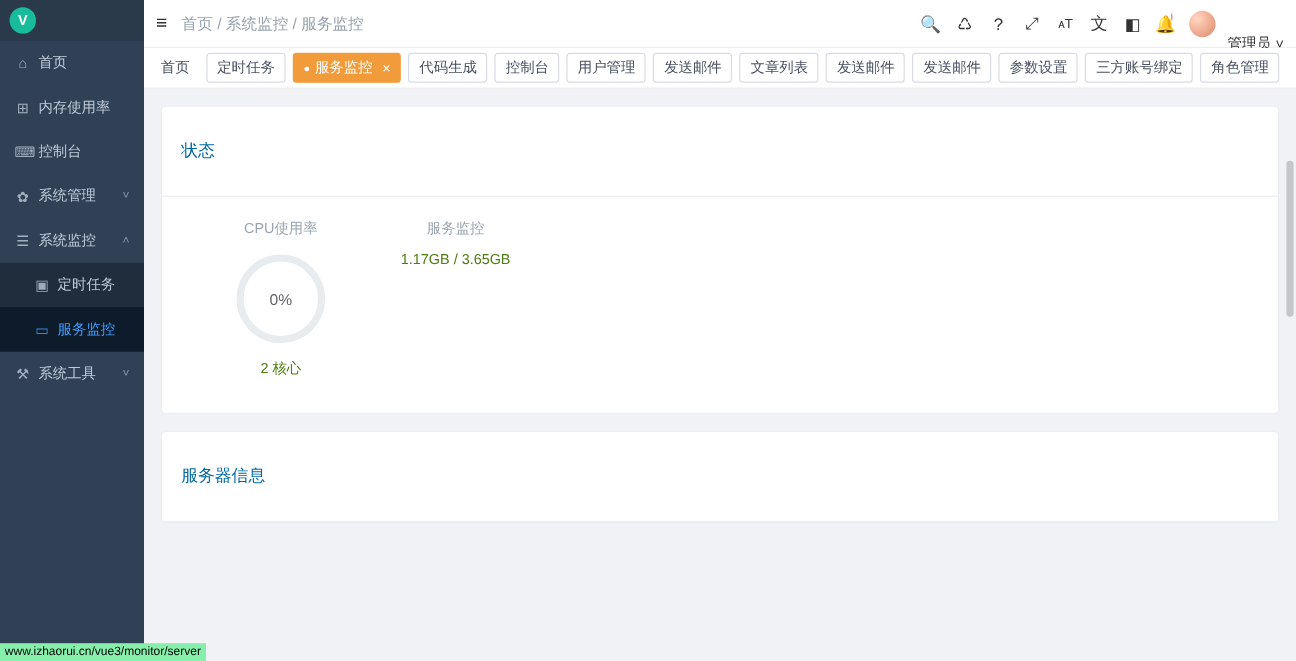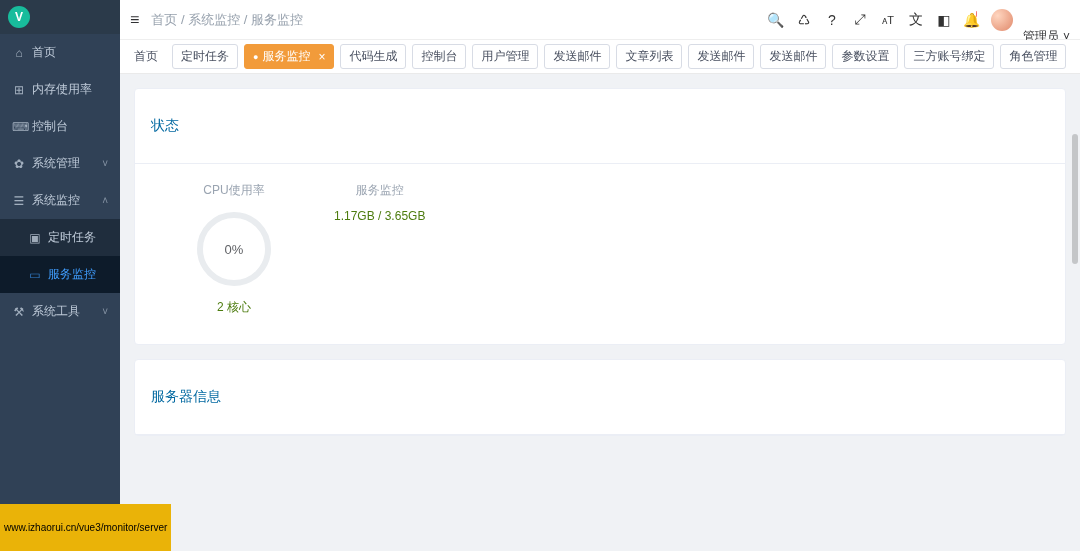--- a/index.html
+++ b/index.html
@@ -40,21 +40,21 @@
 
 .gauges { display: flex; gap: 60px; }
 .gauge { text-align: center; color: #9aa4b1; font-size: 12px; }
 .gauge .title { margin-bottom: 10px; }
 .ring { position: relative; width: 80px; height: 80px; margin: 0 auto 10px; }
 .ring svg { width: 80px; height: 80px; transform: rotate(-90deg); }
 .ring .bg { stroke: #e9ecef; }
 .ring .fg { stroke: #3984ff; stroke-linecap: round; }
 .ring .val { position: absolute; top: 0; left: 0; width: 80px; height: 80px; display: flex; align-items: center; justify-content: center; color: #606266; font-size: 13px; }
 .gauge .sub { color: #4d7c0f; }
-.statusbar { position: fixed; bottom: 0; left: 0; font-size: 10px; color: #000; background: #eab308; padding: 18px 4px; }
+.statusbar { position: fixed; bottom: 0; left: 0; font-size: 10px; color: #000; background: #86efac; padding: 2px 4px; }
 .scrollbar-hint { position: absolute; right: 2px; top: 60px; width: 6px; height: 130px; background: rgba(0,0,0,.18); border-radius: 3px; }
 .sm-ico { display:inline-block; width:10px; }
 </style>
 </head>
 <body>
 
 <div class="app">
   <aside class="sidebar">
     <div class="logo-row">
       <div class="logo">V</div>

